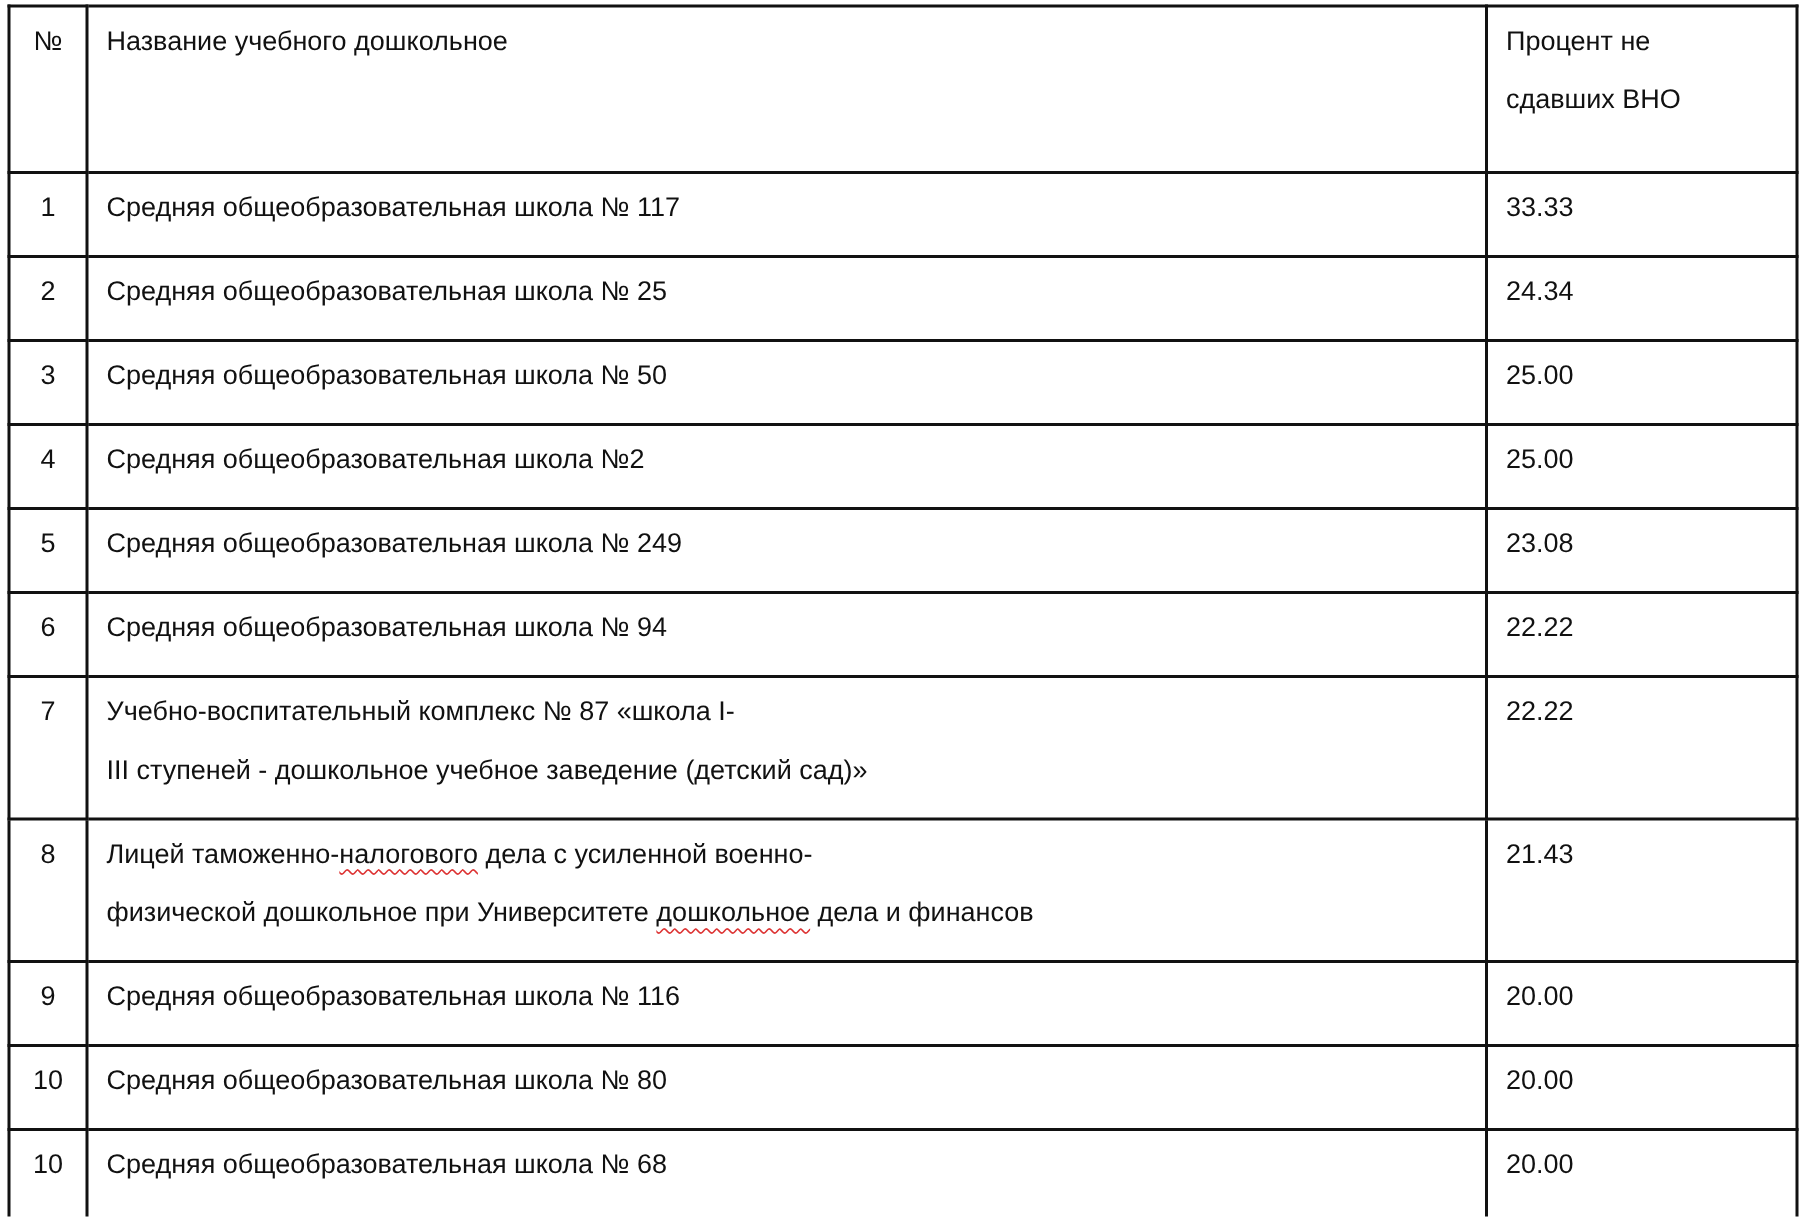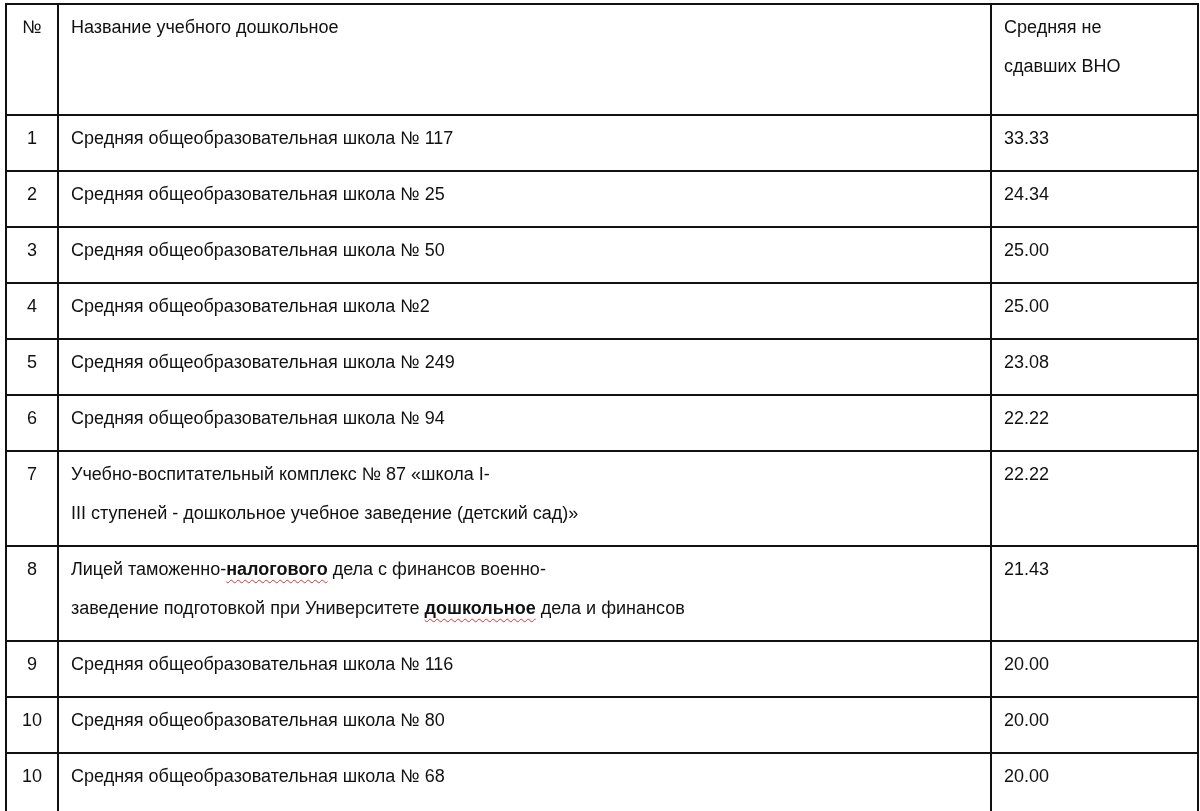--- a/index.html
+++ b/index.html
@@ -8,36 +8,36 @@
   table { position:absolute; left:5px; top:3px; border-collapse:collapse; table-layout:fixed;
           width:1192px; }
   td { border:2px solid #111; vertical-align:top; font-size:18px; line-height:39px;
        padding:3px 10px 12px 12px; }
   td.num { text-align:center; padding-left:4px; padding-right:4px; }
   col.c1 { width:52px; } col.c2 { width:933px; } col.c3 { width:207px; }
   tr.hdr td { height:94px; }
   tr.r1 td { height:38px; }
   tr.r2 td { height:61px; }
   tr.last td { height:60px; border-bottom:none; }
-  .squiggle { text-decoration: underline wavy #d33; text-underline-offset:4px; text-decoration-thickness:1px;font-weight:bold; }
+  .squiggle { text-decoration: underline wavy #d33; text-underline-offset:4px; text-decoration-thickness:1px; }
 </style>
 </head>
 <body>
 
 <table>
   <colgroup>
       <col class="c1">
       <col class="c2">
       <col class="c3">
     </colgroup>
   <tbody>
       <tr class="hdr">
     <td class="num">№</td>
     <td>Название учебного дошкольное</td>
-    <td><span>Средняя не</span><br><span>сдавших ВНО</span></td>
+    <td><span>Процент не</span><br><span>сдавших ВНО</span></td>
   </tr>
   <tr class="r1">
     <td class="num">1</td>
     <td>Средняя общеобразовательная школа № 117</td>
     <td>33.33</td>
   </tr>
   <tr class="r1">
     <td class="num">2</td>
     <td>Средняя общеобразовательная школа № 25</td>
     <td>24.34</td>
@@ -62,21 +62,21 @@
     <td>Средняя общеобразовательная школа № 94</td>
     <td>22.22</td>
   </tr>
   <tr class="r2">
     <td class="num">7</td>
     <td><span>Учебно-воспитательный комплекс № 87 «школа I-</span><br><span>III ступеней - дошкольное учебное заведение (детский сад)»</span></td>
     <td>22.22</td>
   </tr>
   <tr class="r2">
     <td class="num">8</td>
-    <td><span>Лицей таможенно-</span><span class="squiggle">налогового</span><span> дела с финансов военно-</span><br><span>заведение подготовкой при Университете </span><span class="squiggle">дошкольное</span><span> дела и финансов</span></td>
+    <td><span>Лицей таможенно-</span><span class="squiggle">налогового</span><span> дела с усиленной военно-</span><br><span>физической дошкольное при Университете </span><span class="squiggle">дошкольное</span><span> дела и финансов</span></td>
     <td>21.43</td>
   </tr>
   <tr class="r1">
     <td class="num">9</td>
     <td>Средняя общеобразовательная школа № 116</td>
     <td>20.00</td>
   </tr>
   <tr class="r1">
     <td class="num">10</td>
     <td>Средняя общеобразовательная школа № 80</td>

